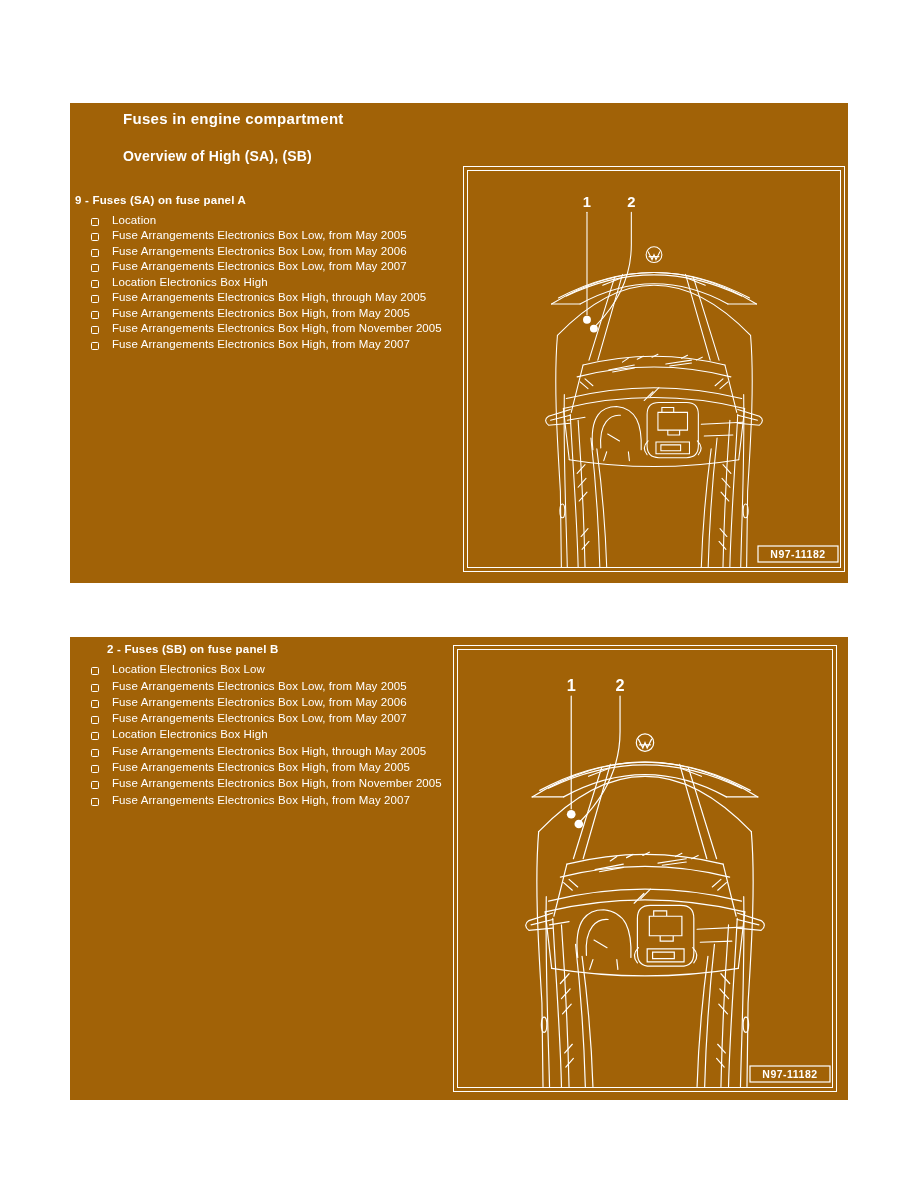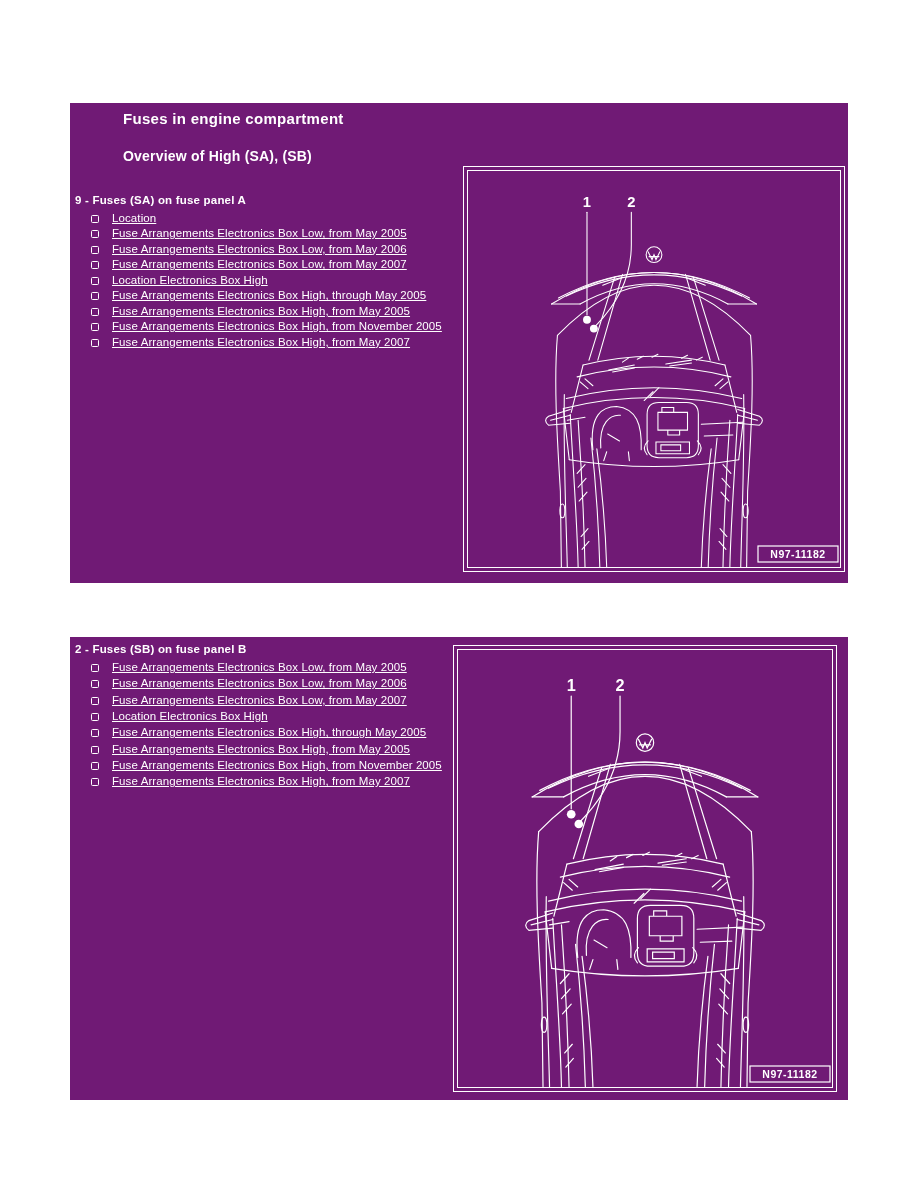--- a/index.html
+++ b/index.html
@@ -7,21 +7,21 @@
   #page {
     position: relative;
     width: 918px;
     height: 1188px;
     background: #ffffff;
     font-family: "Liberation Sans", sans-serif;
     overflow: hidden;
   }
   .panel {
     position: absolute;
-    background: #701a75;
+    background: #a16207;
     color: #ffffff;
   }
   #panel-a { left: 70px; top: 103px; width: 778px; height: 480px; }
   #panel-b { left: 70px; top: 637px; width: 778px; height: 463px; }
 
   .heading {
     position: absolute; left: 53px; top: 7px;
     font-size: 15px; font-weight: bold; letter-spacing: 0.3px;
     white-space: nowrap;
   }
@@ -29,29 +29,28 @@
     position: absolute; left: 53px; top: 45px;
     font-size: 14px; font-weight: bold; letter-spacing: 0.2px;
     white-space: nowrap;
   }
   .section-title {
     position: absolute; left: 5px;
     font-size: 11.5px; font-weight: bold; letter-spacing: 0.2px;
     white-space: nowrap;
   }
   #panel-a .section-title { top: 91px; }
-  #panel-b .section-title { top: 6px; }
+  #panel-b .section-title { top: 6px; margin-left: 32px; }
 
   .checklist { position: absolute; left: 21px; }
   #panel-a .checklist { top: 107px; }
   #panel-b .checklist { top: 22px; }
   .check-item {
-    display: flex; align-items: center;
+    display: flex; align-items: flex-end;
     white-space: nowrap;
-    text-decoration: underline;
   }
   #panel-a .check-item { height: 15.5px; }
   #panel-b .check-item { height: 16.3px; }
   .checkbox {
     display: inline-block; flex: 0 0 auto;
     width: 8px; height: 8px;
     border: 1.4px solid #ffffff; border-radius: 1.5px;
     margin: 2px 13px 0 0;
   }
   .check-label { font-size: 11.5px; letter-spacing: 0.1px; }
@@ -186,20 +185,24 @@
     </g>
   </svg>
       </div>
   </section>
 
   <section class="panel" id="panel-b">
     <div class="section-title">2 - Fuses (SB) on fuse panel B</div>
     <div class="checklist">
         <div class="check-item">
           <span class="checkbox"></span>
+          <span class="check-label">Location Electronics Box Low</span>
+        </div>
+        <div class="check-item">
+          <span class="checkbox"></span>
           <span class="check-label">Fuse Arrangements Electronics Box Low, from May 2005</span>
         </div>
         <div class="check-item">
           <span class="checkbox"></span>
           <span class="check-label">Fuse Arrangements Electronics Box Low, from May 2006</span>
         </div>
         <div class="check-item">
           <span class="checkbox"></span>
           <span class="check-label">Fuse Arrangements Electronics Box Low, from May 2007</span>
         </div>

